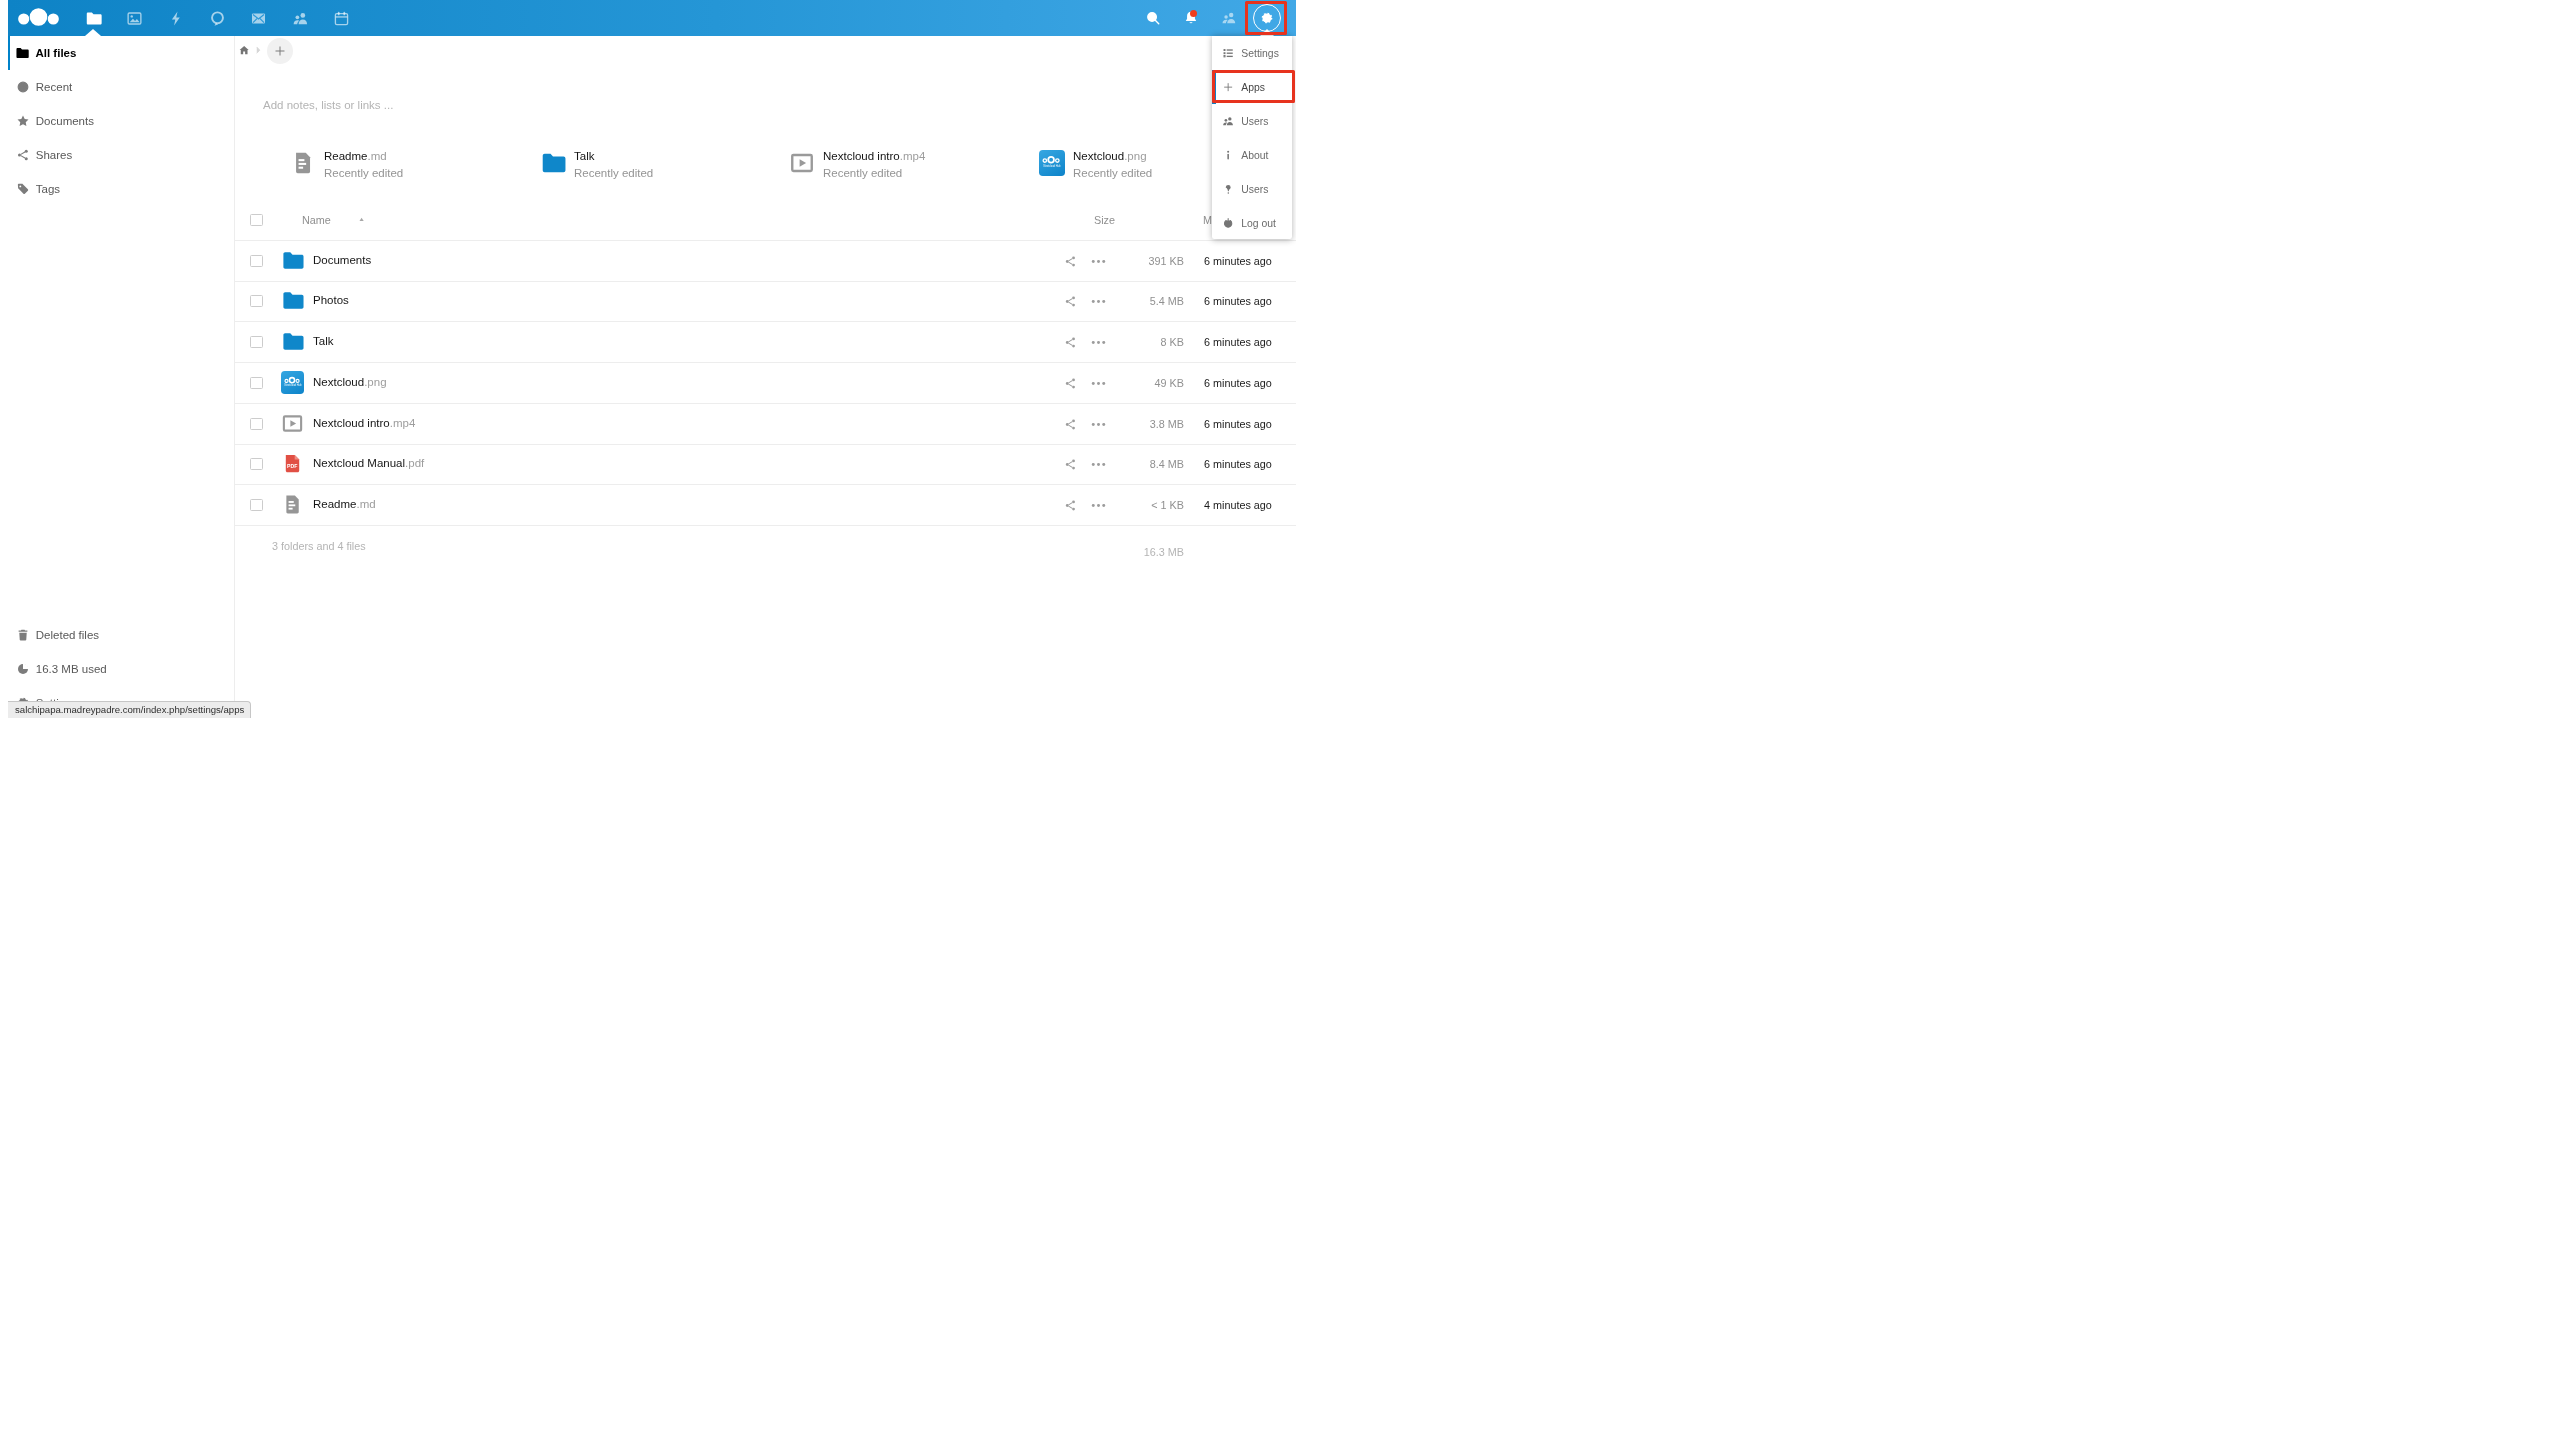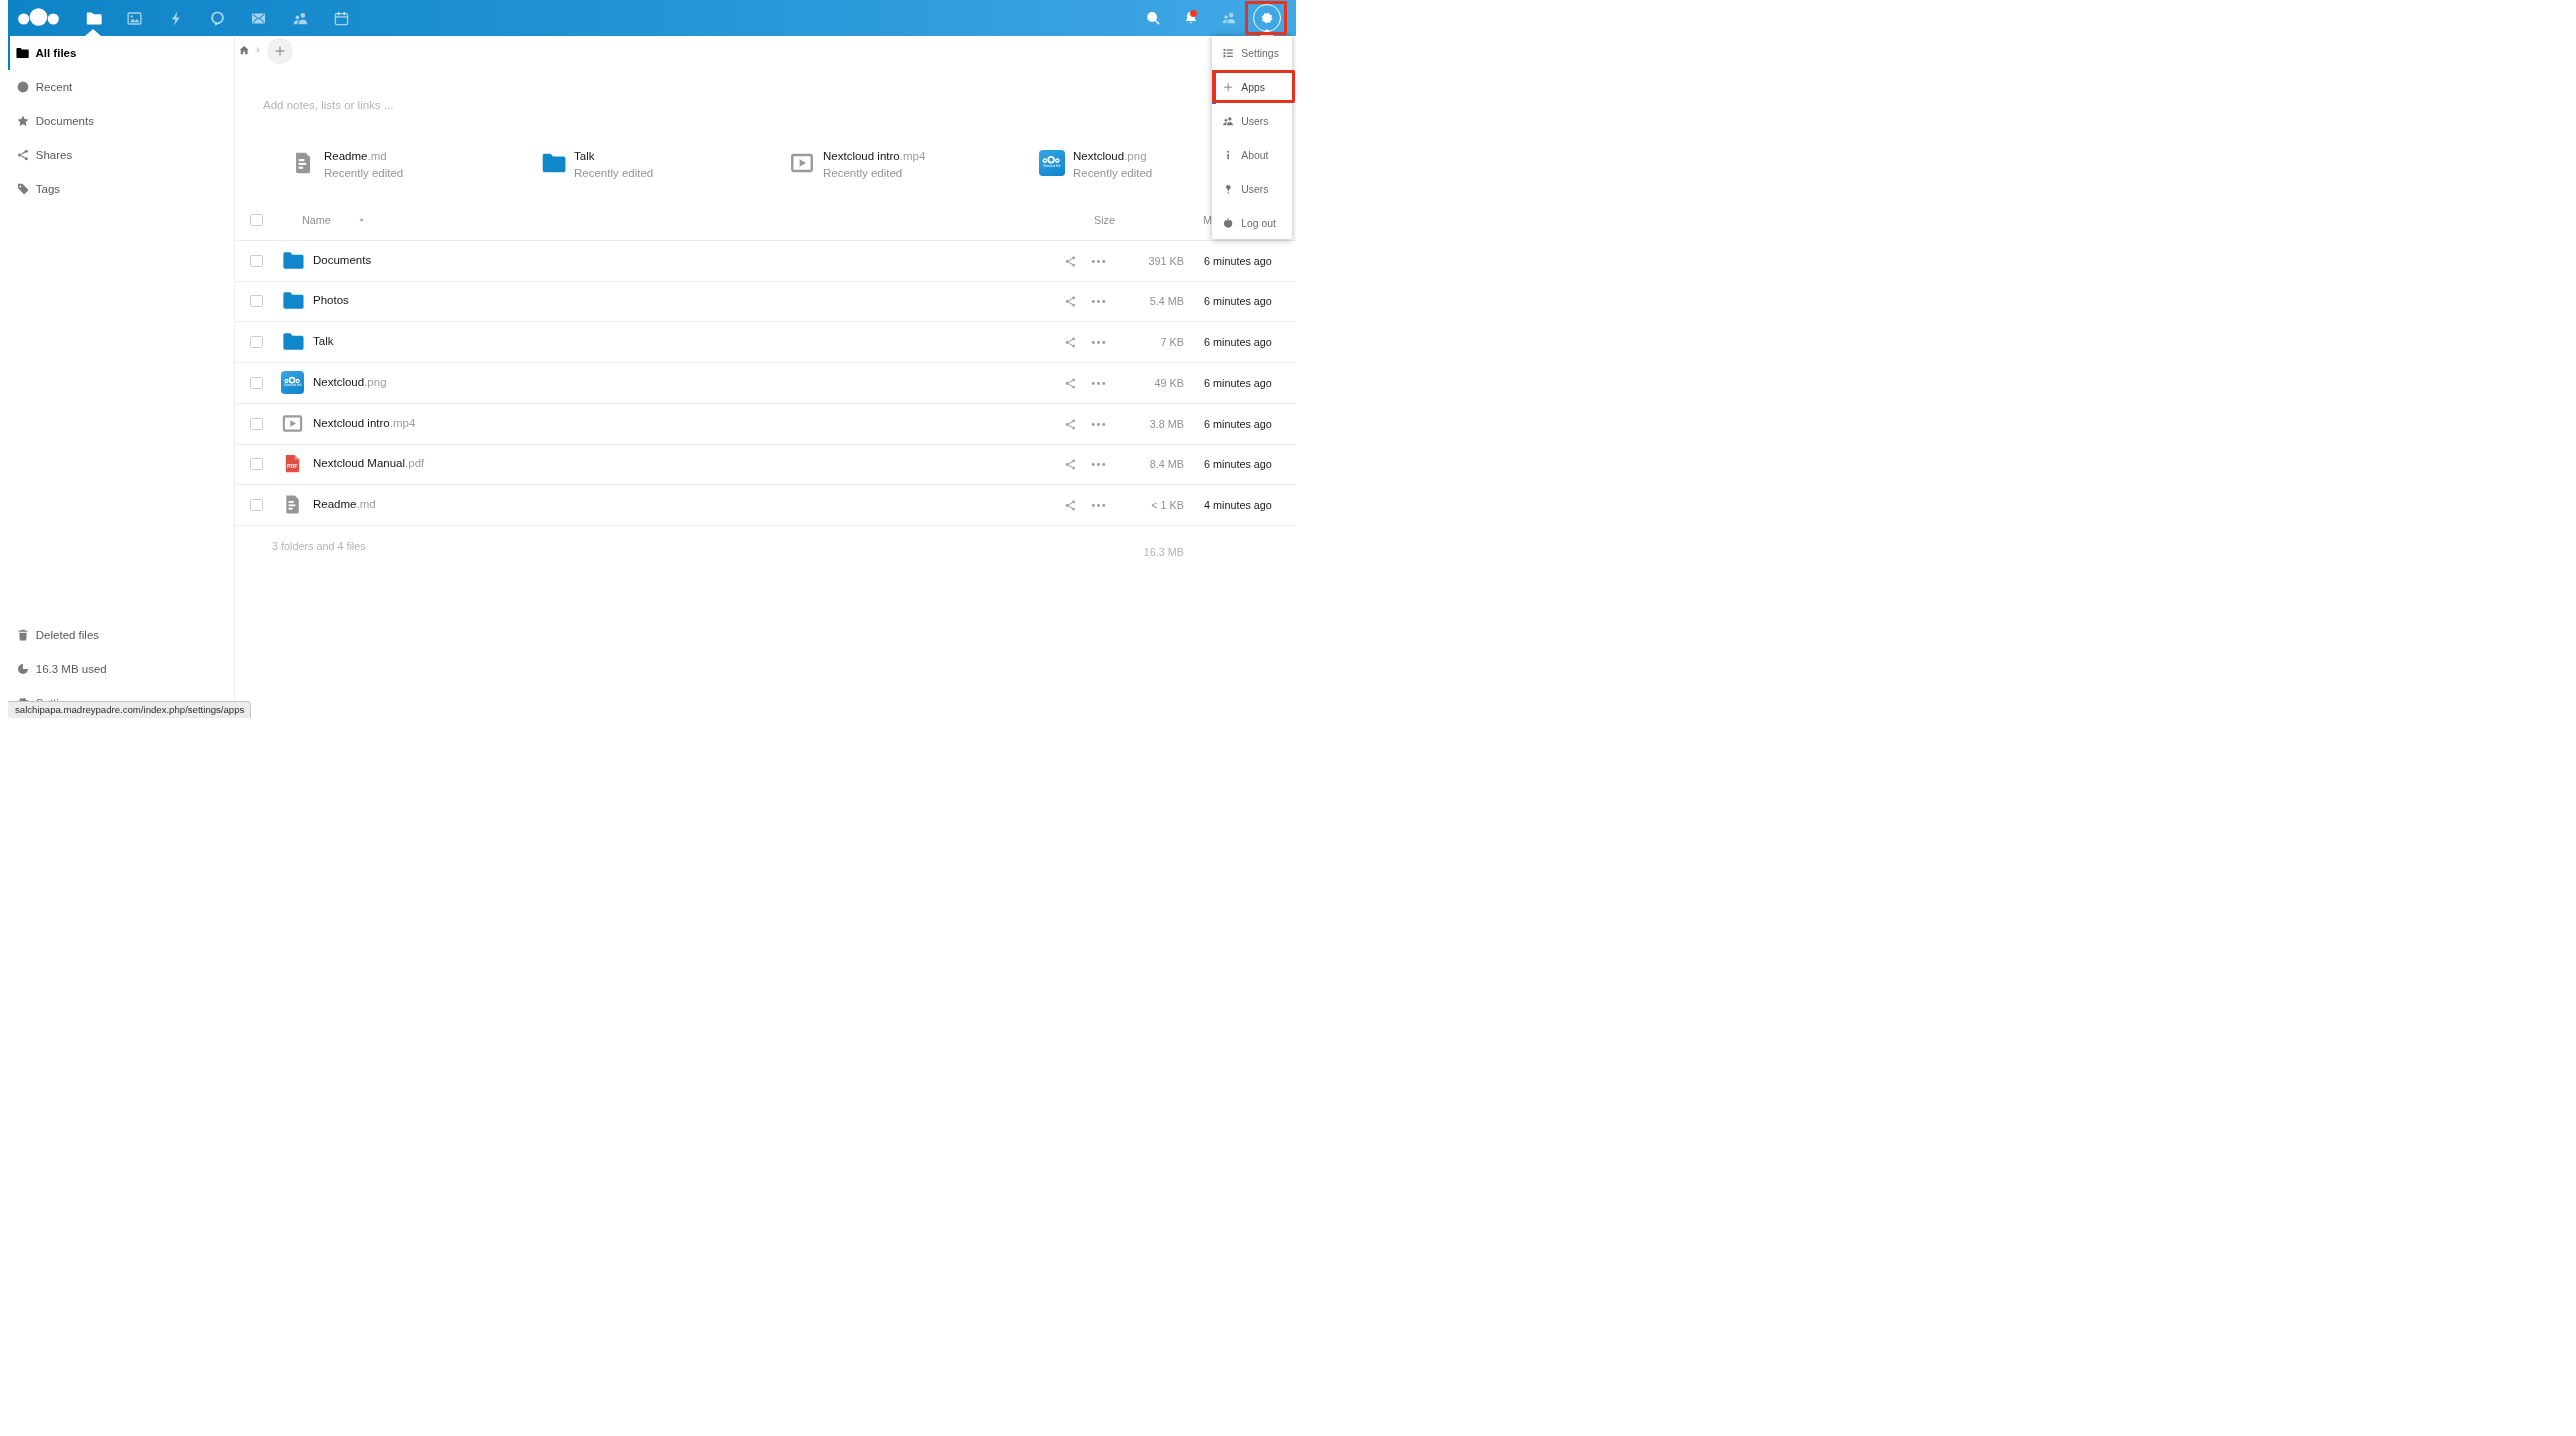--- a/index.html
+++ b/index.html
@@ -467,21 +467,21 @@
                 <path d="M8.3 10.9l7-4.2M8.3 13.1l7 4.2" stroke="currentColor" stroke-width="1.9"></path>
               </svg>
             </span>
             <span class="c-dots icon">
               <svg viewBox="0 0 24 24">
                 <circle cx="4.6" cy="12" r="2.1"></circle>
                 <circle cx="12" cy="12" r="2.1"></circle>
                 <circle cx="19.4" cy="12" r="2.1"></circle>
               </svg>
             </span>
-            <span class="c-size">7 KB</span>
+            <span class="c-size">8 KB</span>
             <span class="c-mod">6 minutes ago</span>
           </div>
           <div class="trow" style="top: 163px;">
             <span class="cbox"></span>
             <span class="c-icon">
               <div class="nc-thumb" style="width: 23px; height: 23px;">
                 <span class="nc-thumb-logo">
                   <svg viewBox="0 0 64 34" fill="none">
                     <circle cx="10" cy="19.5" r="6" stroke="currentColor" stroke-width="4.6"></circle>
                     <circle cx="32" cy="16.5" r="10" stroke="currentColor" stroke-width="6.2"></circle>

